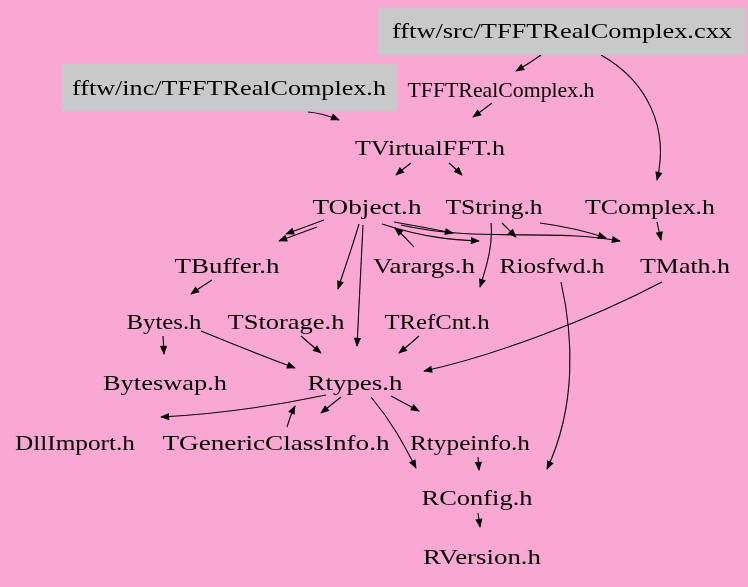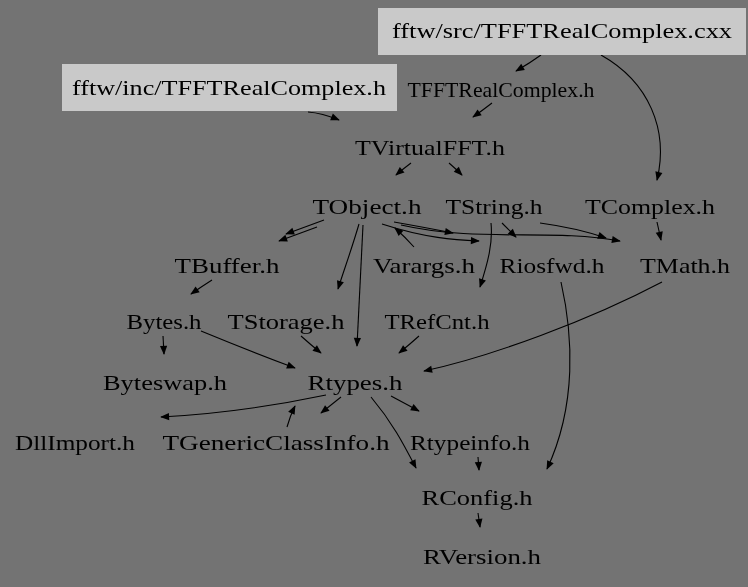--- a/index.html
+++ b/index.html
@@ -4,21 +4,21 @@
 <style>
   html, body {
     margin: 0;
     padding: 0;
     background: #ffffff;
   }
   #graph-page {
     position: relative;
     width: 748px;
     height: 587px;
-    background: #737373;
+    background: #f9a8d4;
     overflow: hidden;
   }
   svg text {
     font-family: "Liberation Serif", "DejaVu Serif", serif;
     font-size: 21px;
     fill: #000000;
   }
 </style>
 </head>
 <body>

